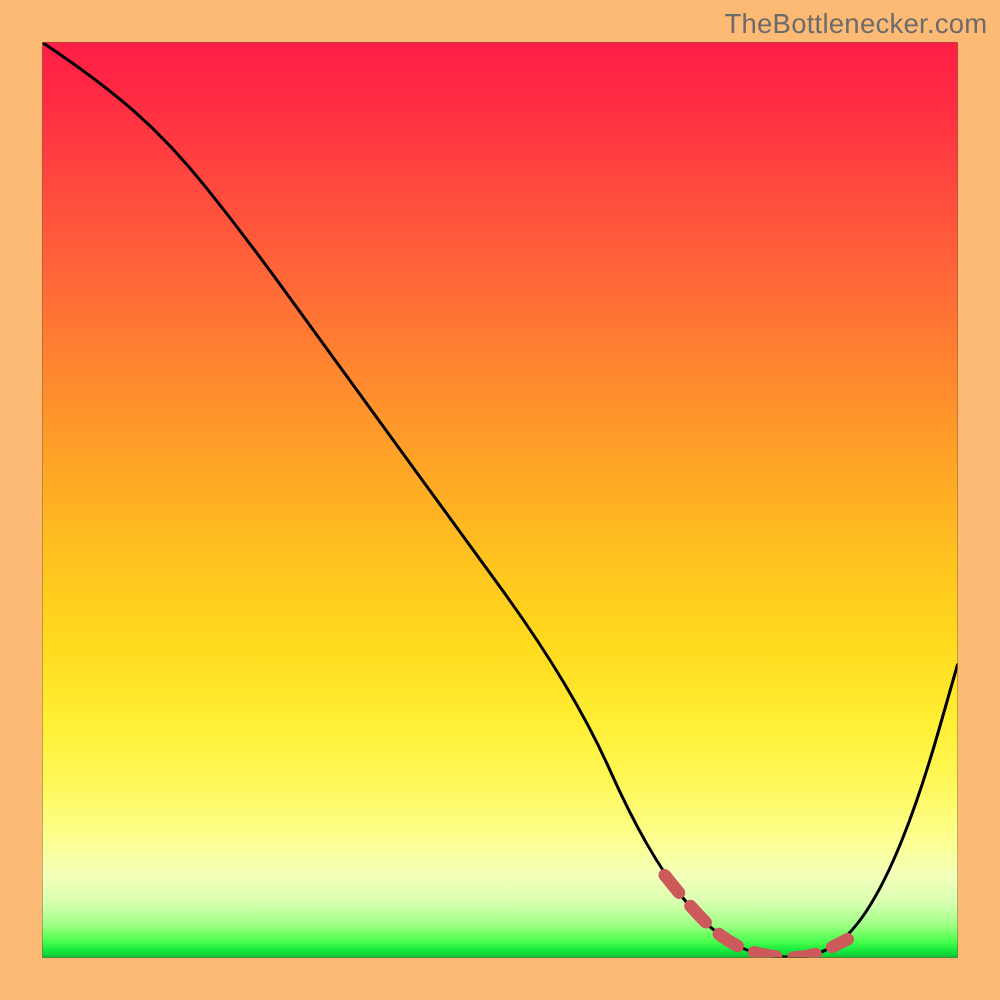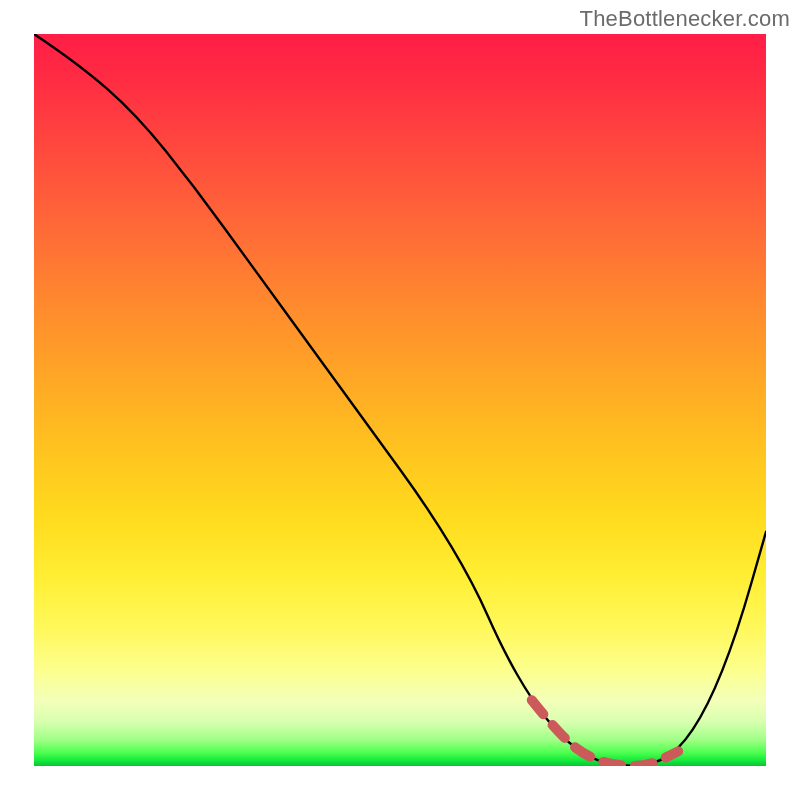--- a/index.html
+++ b/index.html
@@ -8,21 +8,21 @@
     width: 800px;
     height: 800px;
     background: #000;
     overflow: hidden;
     font-family: Arial, Helvetica, sans-serif;
   }
   .wrap {
     position: relative;
     width: 800px;
     height: 800px;
-    background: #ffffff;
+    background: #fdba74;
   }
   .watermark {
     position: absolute;
     top: 6px;
     right: 10px;
     color: #6b6b6b;
     font-size: 22px;
     font-weight: 400;
     letter-spacing: 0.2px;
     z-index: 5;

